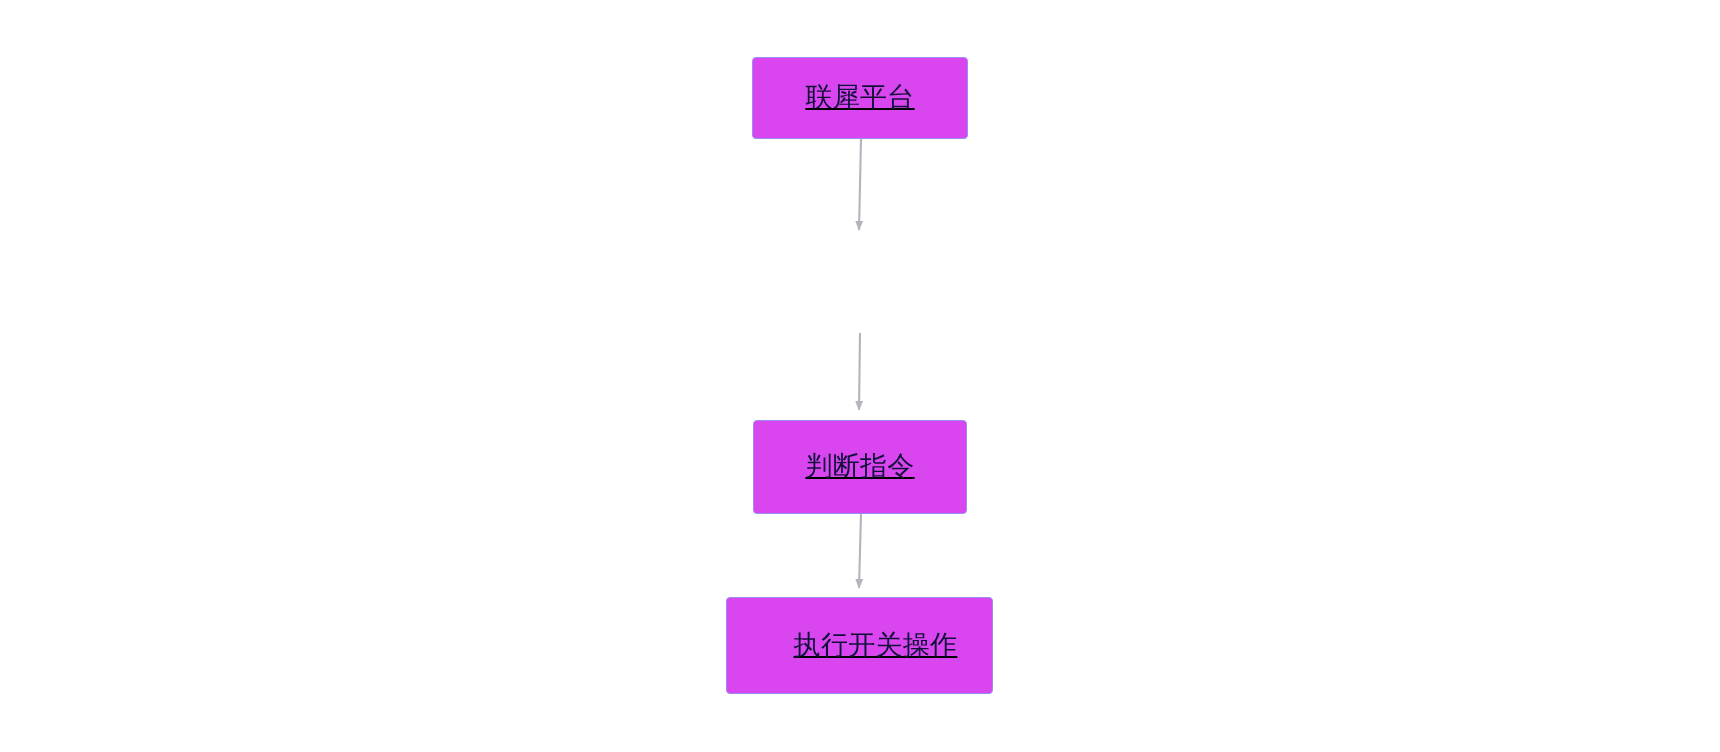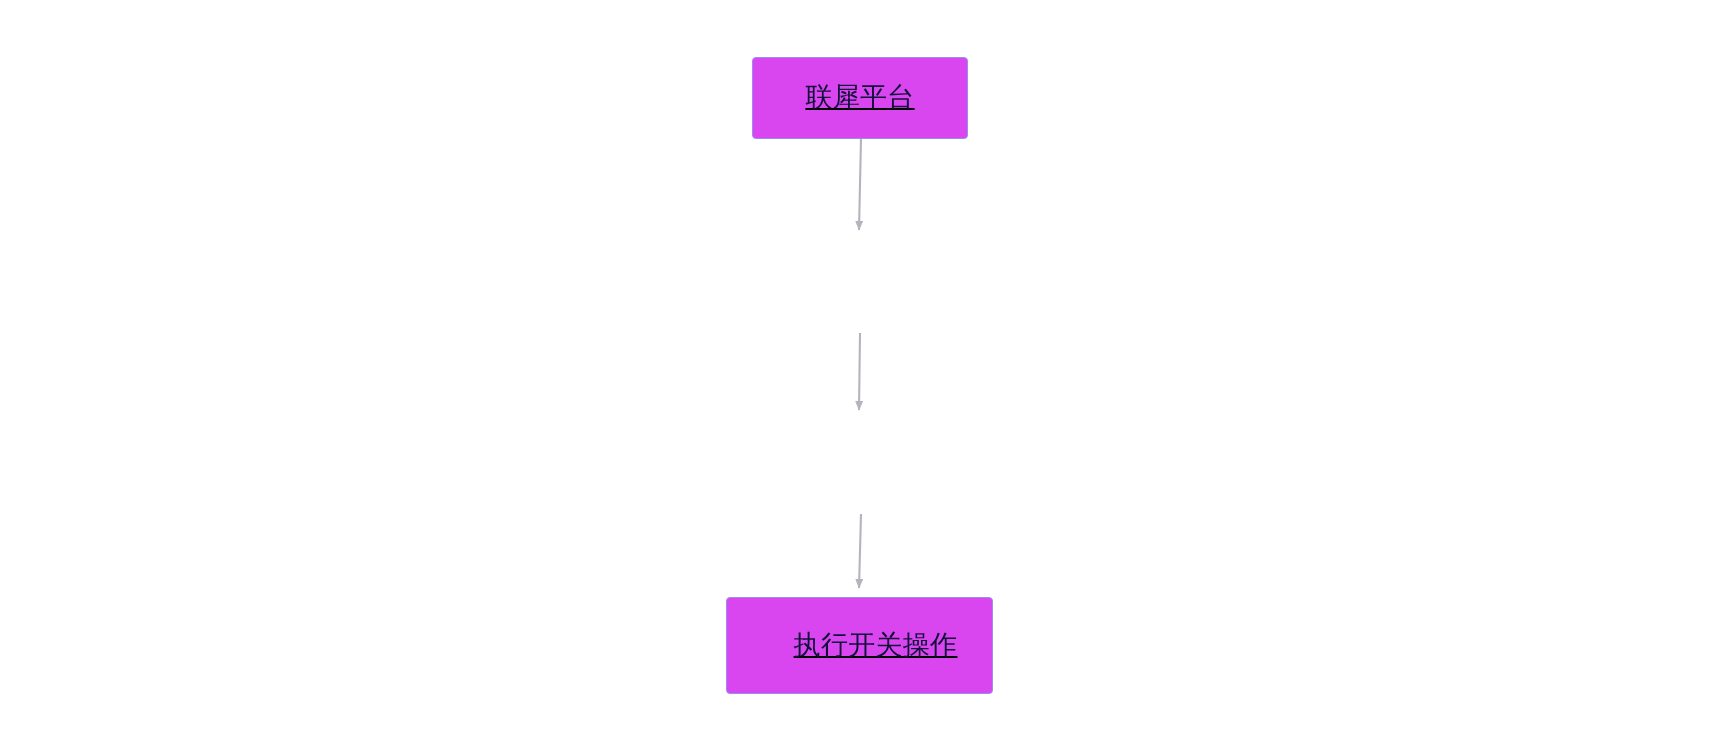--- a/index.html
+++ b/index.html
@@ -77,18 +77,21 @@
     <g>
       <line x1="861" y1="514" x2="859" y2="588" stroke="#b4b4be" stroke-width="2.1" marker-end="url(#arrowhead)"></line>
     </g>
   </svg>
 
   <div class="flow-node" id="node-platform">
     <span class="flow-node-label">联犀平台</span>
   </div>
 
 
+  <div class="flow-node" id="node-judge">
+    <span class="flow-node-label">判断指令</span>
+  </div>
 
   <div class="flow-node" id="node-execute">
     <span class="flow-node-label">执行开关操作</span>
   </div>
 
 </div>
 
 </body></html>

